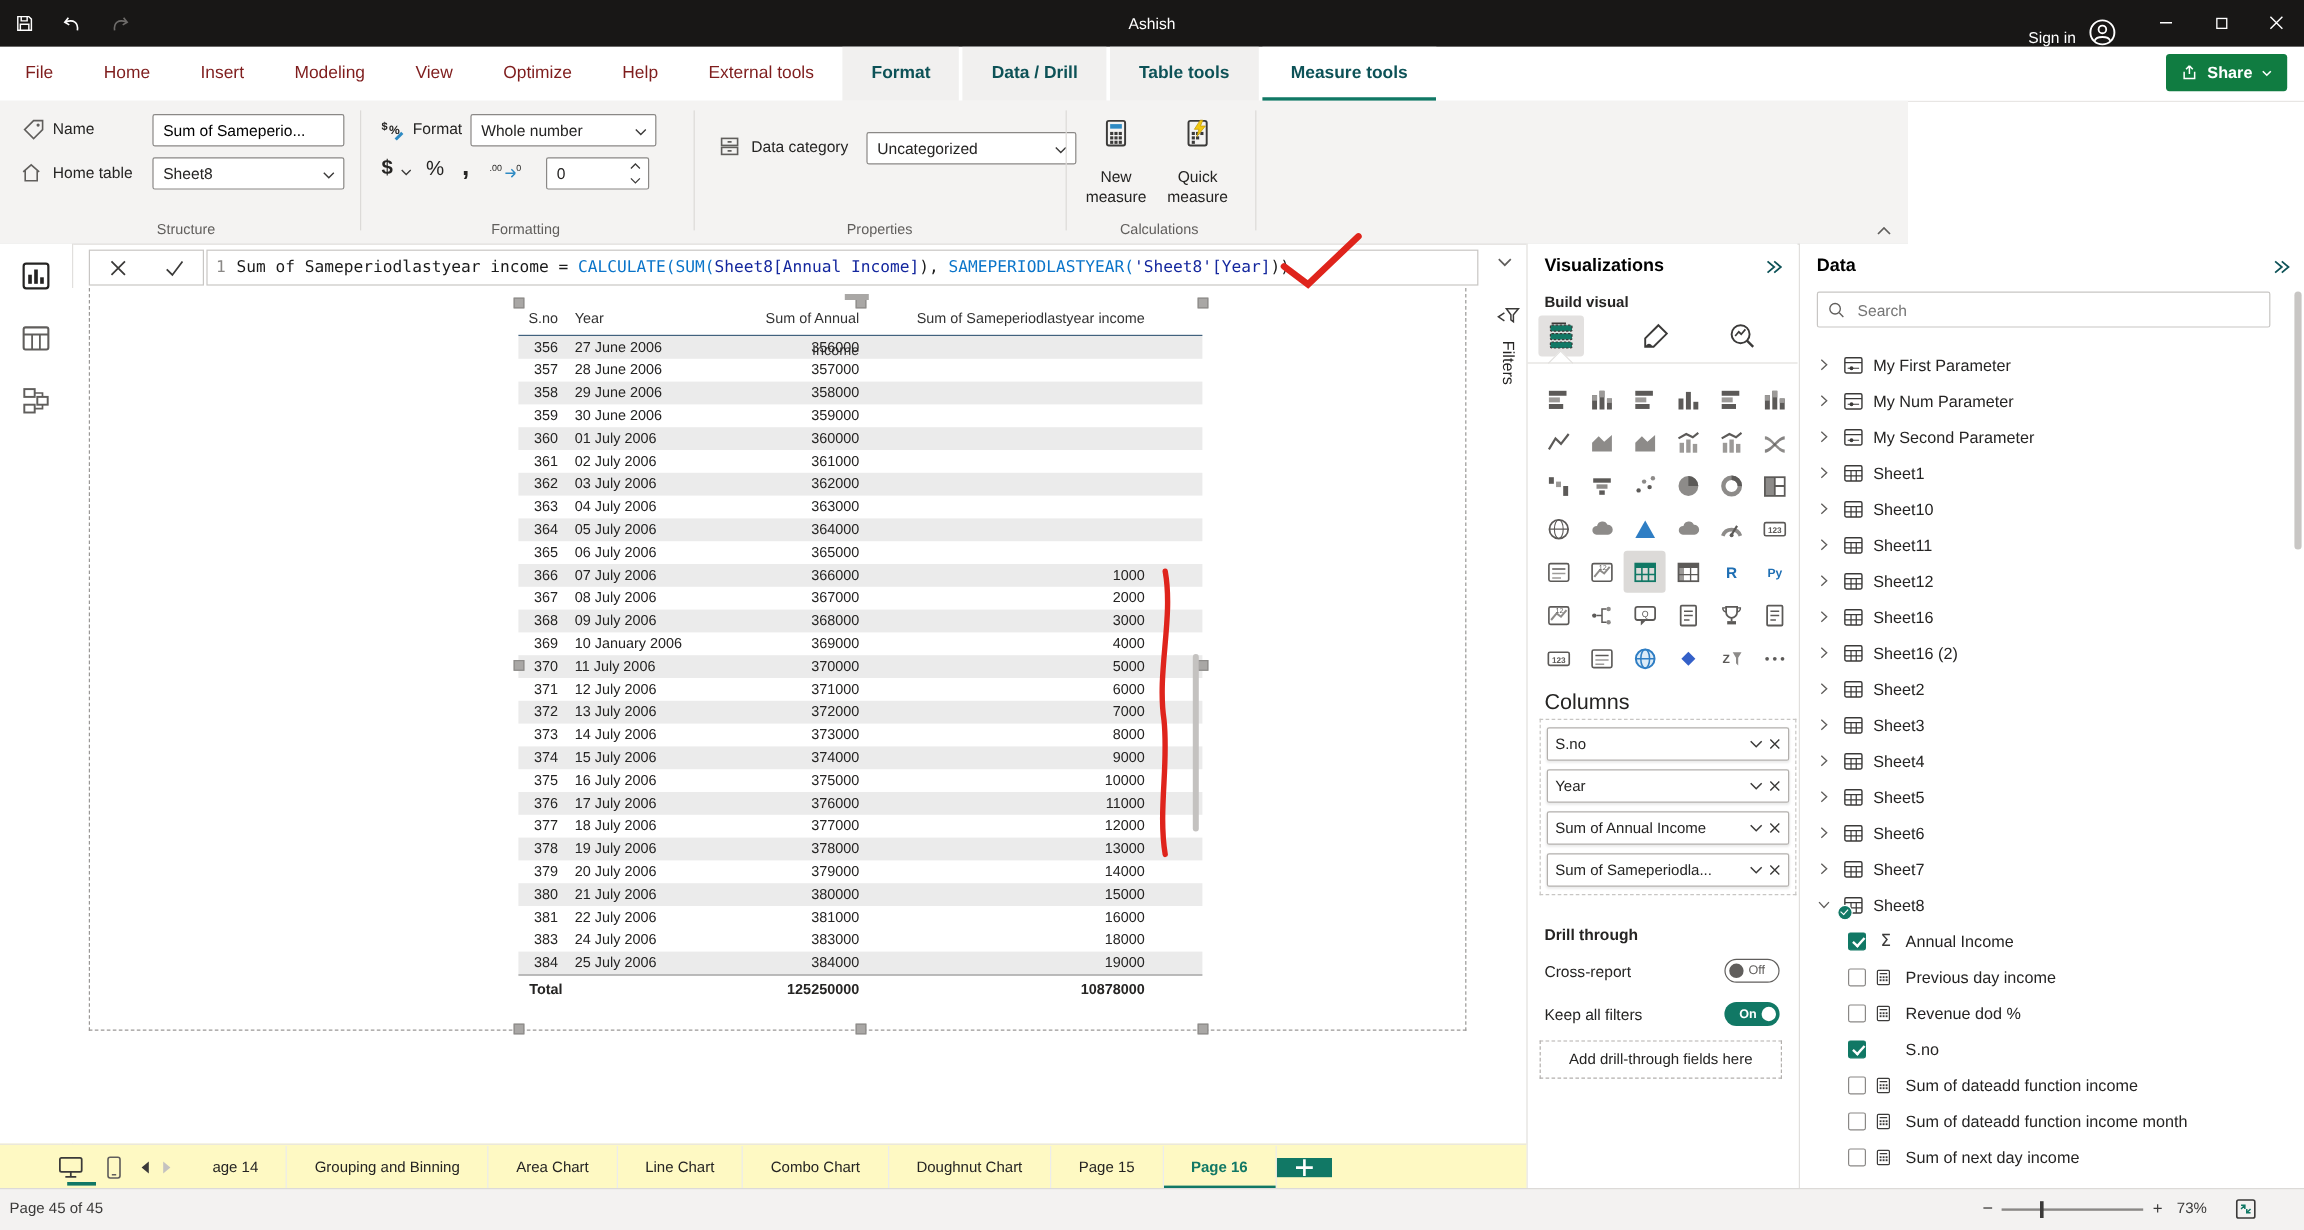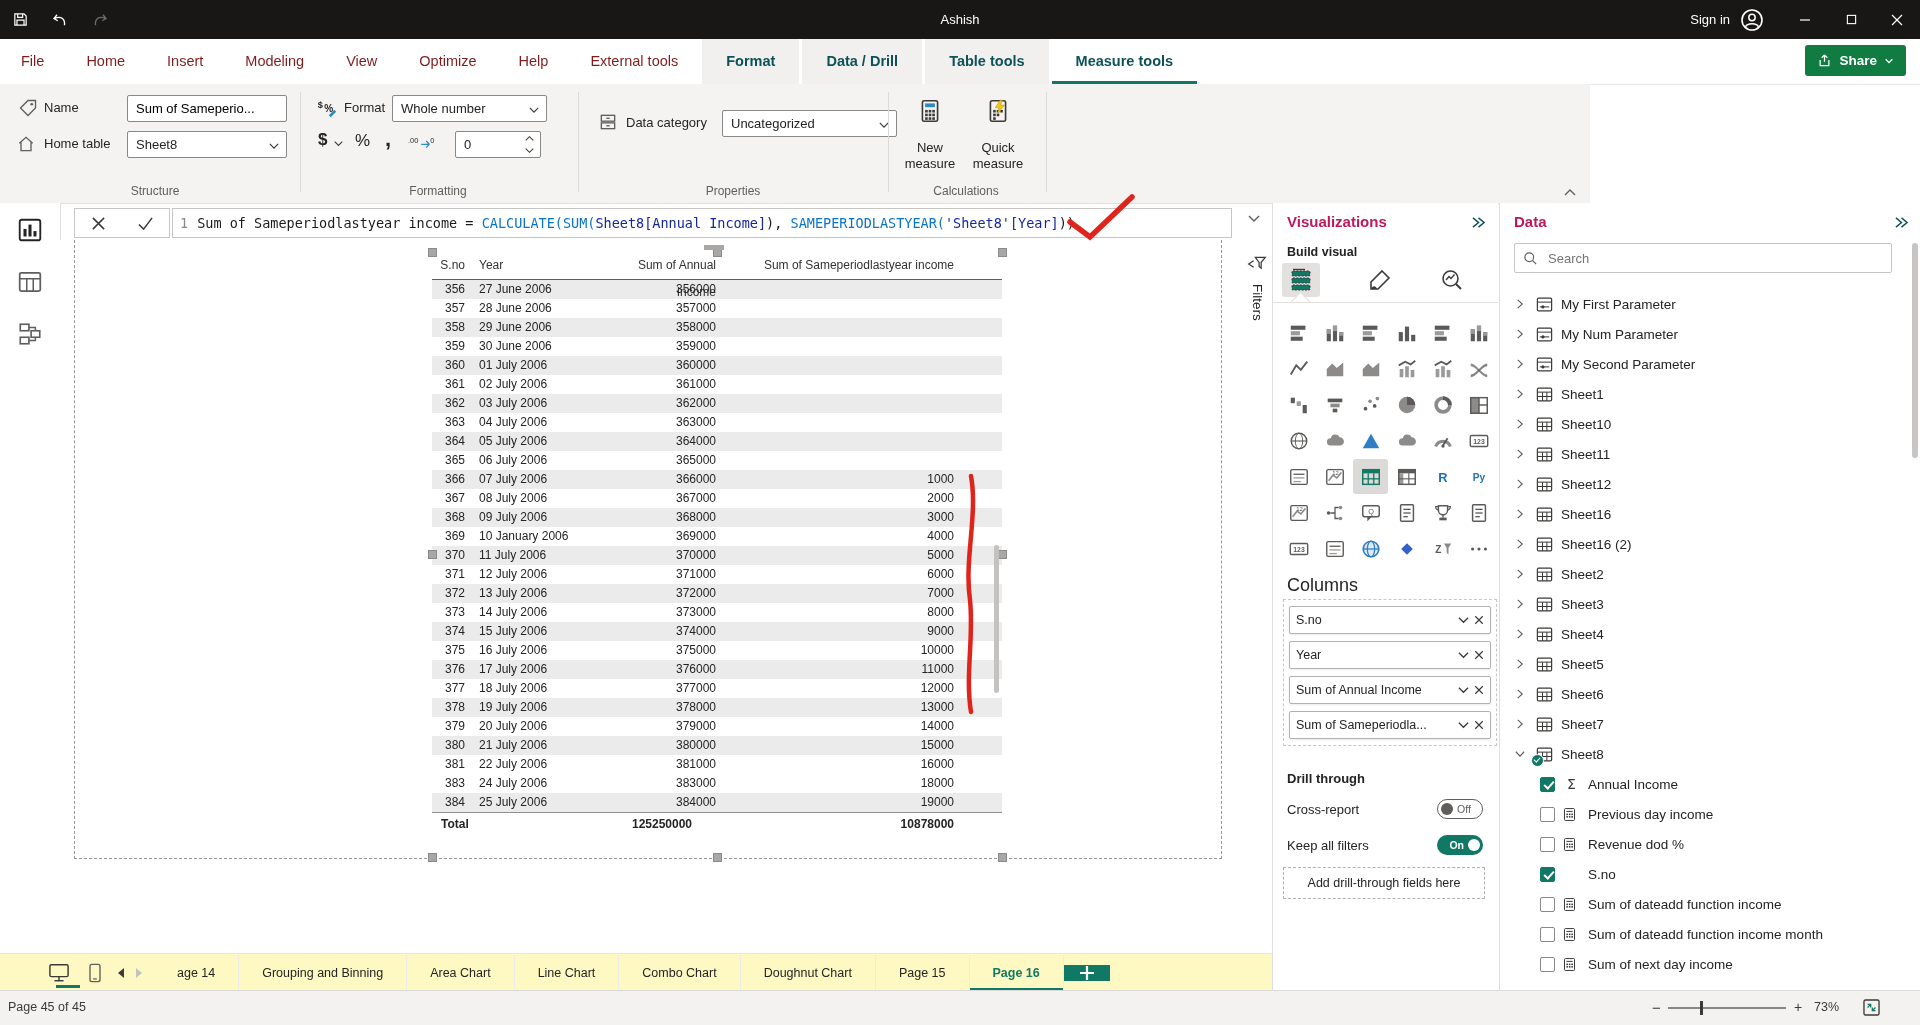--- a/index.html
+++ b/index.html
@@ -5,21 +5,21 @@
   html,body{margin:0;padding:0}
   body{width:1920px;height:1025px;overflow:hidden;background:#fff;
        font-family:"Liberation Sans","DejaVu Sans",sans-serif;color:#252423;font-size:13px}
   .abs{position:absolute}
   svg{display:block}
 
   
   #titlebar{left:0;top:0;width:1920px;height:39px;background:#181716;display:flex;align-items:center}
   .tb-btn{width:40px;height:39px;display:flex;align-items:center;justify-content:center}
   #tb-title{position:absolute;left:0;right:0;text-align:center;color:#fff;font-size:13px;pointer-events:none}
-  #tb-right{margin-left:auto;display:flex;align-items:center;height:38px}
+  #tb-right{margin-left:auto;display:flex;align-items:flex-end;height:38px}
   #signin{color:#fff;font-size:13px;margin-right:10px}
   .winbtn{width:46px;height:39px;display:flex;align-items:center;justify-content:center}
 
   
   #menubar{left:0;top:39px;width:1920px;height:45px;background:#fff;display:flex;align-items:stretch;border-bottom:1px solid #e8e6e4}
   .menu-item{padding:0 21px;line-height:45px;font-size:14.5px;color:#7f1d1d;cursor:pointer}
   .ctx-tab{padding:0 24px;line-height:45px;font-size:14.5px;color:#0d5257;background:#f1f0ef;margin-left:3px;font-weight:600}
   .ctx-tab.active{background:#fff;color:#0d5257;box-shadow:inset 0 -3px 0 #117865}
   #share-btn{position:absolute;right:14px;top:45px;height:31px;background:#107c41;color:#fff;border-radius:3px;
     display:flex;align-items:center;gap:7px;padding:0 12px;font-size:13.5px;font-weight:600}
@@ -53,33 +53,33 @@
   #page-outline{position:absolute;left:14px;top:0;width:1146px;height:618px;
     border-left:1px dashed #9a9896;border-right:1px dashed #9a9896;border-bottom:1px dashed #9a9896}
 
   
   #table-visual{position:absolute;left:372px;top:12px;width:570px;background:#fff;font-size:12px;color:#252423}
   .tv-row{display:grid;grid-template-columns:38px 138px 122px 272px;height:19px;line-height:19px}
   .tv-row.alt{background:#ebebeb}
   .tv-head{display:grid;grid-template-columns:38px 138px 122px 272px;height:27px;line-height:27px;border-bottom:1px solid #41627e;font-size:12px;color:#333}
   .c0{text-align:right;padding-right:5px}.c1{padding-left:9px}.c2{text-align:right;padding-right:14px}.c3{text-align:right;padding-right:48px}
   .tv-total{display:grid;grid-template-columns:176px 122px 272px;height:22px;line-height:22px;border-top:1px solid #8f8f8f;font-weight:700}
-  .tt0{padding-left:9px}.tt1{text-align:center;padding-right:14px}.tt2{text-align:right;padding-right:48px}
+  .tt0{padding-left:9px}.tt1{text-align:right;padding-right:14px}.tt2{text-align:right;padding-right:48px}
   .handle{position:absolute;width:7px;height:7px;background:#a9a7a5;border:1px solid #8d8b89}
   #tv-scroll{position:absolute;left:934px;top:305px;width:5px;height:148px;background:#c4c2c0;border-radius:3px}
 
   
   #filters-strip{position:absolute;left:1183px;top:14px;width:28px;display:flex;flex-direction:column;align-items:center;gap:10px}
   #filters-label{writing-mode:vertical-rl;font-size:13.5px;color:#252423}
 
   
   .panel{background:#fff;border-left:1px solid #e1dfdd}
   #viz-panel{left:1272px;top:203px;width:225px;height:787px}
   #data-panel{left:1499px;top:203px;width:421px;height:787px}
-  .panel-title{position:absolute;left:14px;top:10px;font-size:15px;font-weight:700;color:#be185d}
+  .panel-title{position:absolute;left:14px;top:10px;font-size:15px;font-weight:700;color:#000000}
   .panel-collapse{position:absolute;right:12px;top:13px}
   .panel-sub{position:absolute;left:14px;top:42px;font-size:12.5px;font-weight:600;color:#252423}
 
   .vtab{position:absolute;top:60px;width:38px;height:34px;display:flex;align-items:center;justify-content:center;border-radius:3px}
   .vtab.sel{background:#e3e1e0}
   #vtab-divider{position:absolute;left:0;top:99px;width:225px;height:1px;background:#e1dfdd}
   #vtab-notch{position:absolute;left:20px;top:92px;width:14px;height:14px;background:#fff;border-left:1px solid #e1dfdd;border-top:1px solid #e1dfdd;transform:rotate(45deg)}
 
   #viz-grid{position:absolute;left:8px;top:112px;width:212px;display:grid;grid-template-columns:repeat(6,35px);grid-auto-rows:35px;gap:1px}
   .vg-cell{display:flex;align-items:center;justify-content:center;border-radius:3px}

